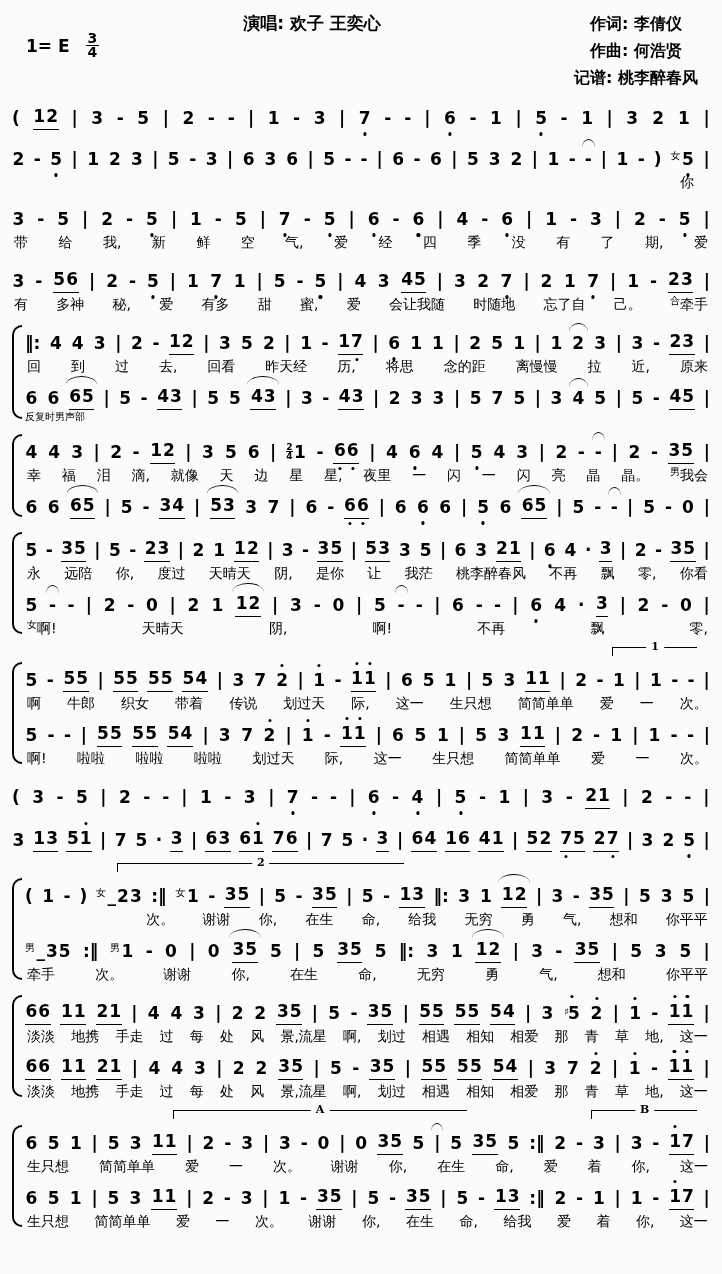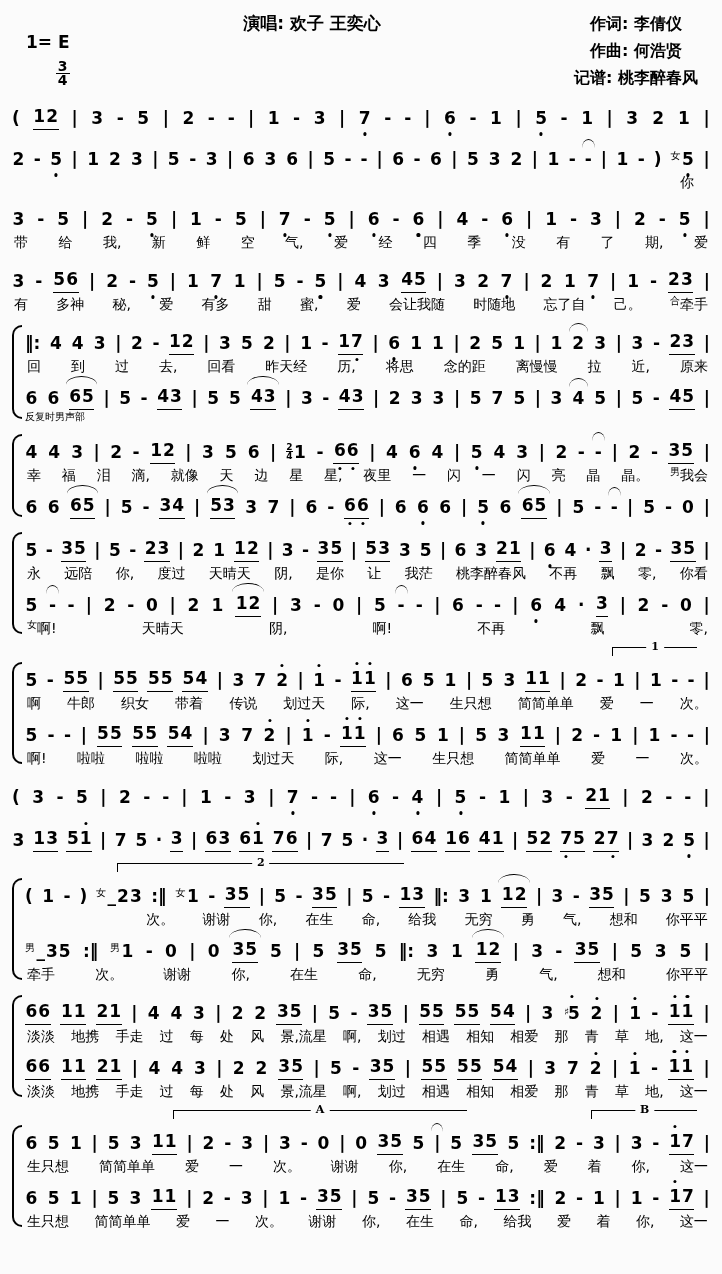--- a/index.html
+++ b/index.html
@@ -4,21 +4,21 @@
 <style>
   html,body{margin:0;padding:0;}
   body{width:722px;height:1274px;background:#fbfbfb;color:#000;overflow:hidden;
        font-family:"DejaVu Sans",sans-serif;}
   .page{padding:8px 0 0 0;}
   
   .title{text-align:center;font-size:34px;font-weight:bold;letter-spacing:3px;line-height:1.25;margin-top:4px;}
   .subrow{position:relative;height:88px;}
   .performer{position:absolute;left:0;right:130px;top:4px;text-align:center;font-size:17px;font-weight:bold;padding-left:32px;}
   .credits{position:absolute;right:24px;top:2px;font-size:16px;font-weight:bold;line-height:27px;text-align:center;}
-  .keysig{position:absolute;left:26px;top:24px;font-weight:bold;font-size:17px;display:flex;align-items:flex-end;gap:8px;flex-direction:column;}
+  .keysig{position:absolute;left:26px;top:24px;font-weight:bold;font-size:17px;display:flex;align-items:center;gap:16px;}
   .frac{display:inline-flex;flex-direction:column;text-align:center;font-size:14px;line-height:13px;font-weight:bold;}
   .frac .num{border-bottom:1.6px solid #000;padding:0 2px;}
   
   .score{padding:0 10px;}
   .sys{position:relative;margin:0 2px 7px 2px;}
   .sys.has-marks{padding-top:13px;}
   .sysflex{display:flex;align-items:stretch;}
   .brace{width:8px;border-left:2.4px solid #000;border-top:2.4px solid #000;border-bottom:2.4px solid #000;
          border-radius:10px 0 0 10px;margin:4px 3px 4px 0;}
   .rows{flex:1;min-width:0;}

